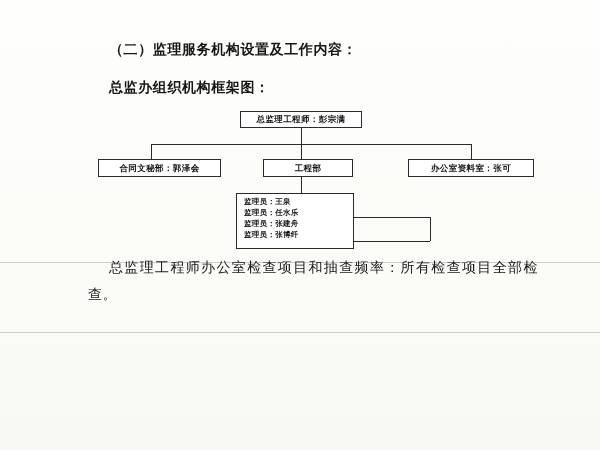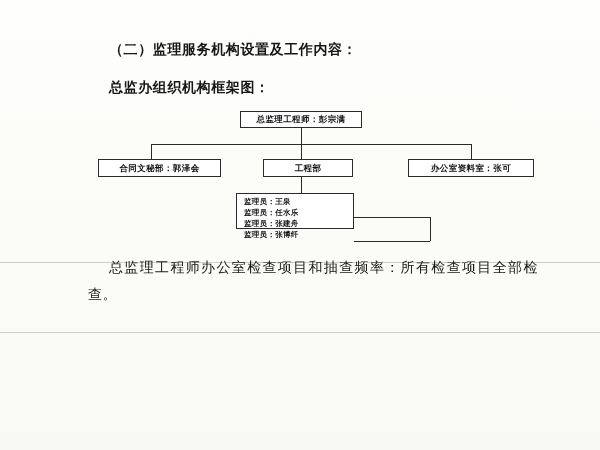--- a/index.html
+++ b/index.html
@@ -88,21 +88,21 @@
   .node-right {
     left: 320px;
     top: 48px;
     width: 126px;
     height: 18px;
   }
   .node-list {
     left: 148px;
     top: 82px;
     width: 118px;
-    height: 36px;
+    height: 56px;
     display: block;
     padding: 2px 8px 0 7px;
     box-sizing: border-box;
   }
   .node-list .row {
     font-size: 7.5px;
     line-height: 11.2px;
     letter-spacing: 0.3px;
     white-space: nowrap;
     text-align: left;

